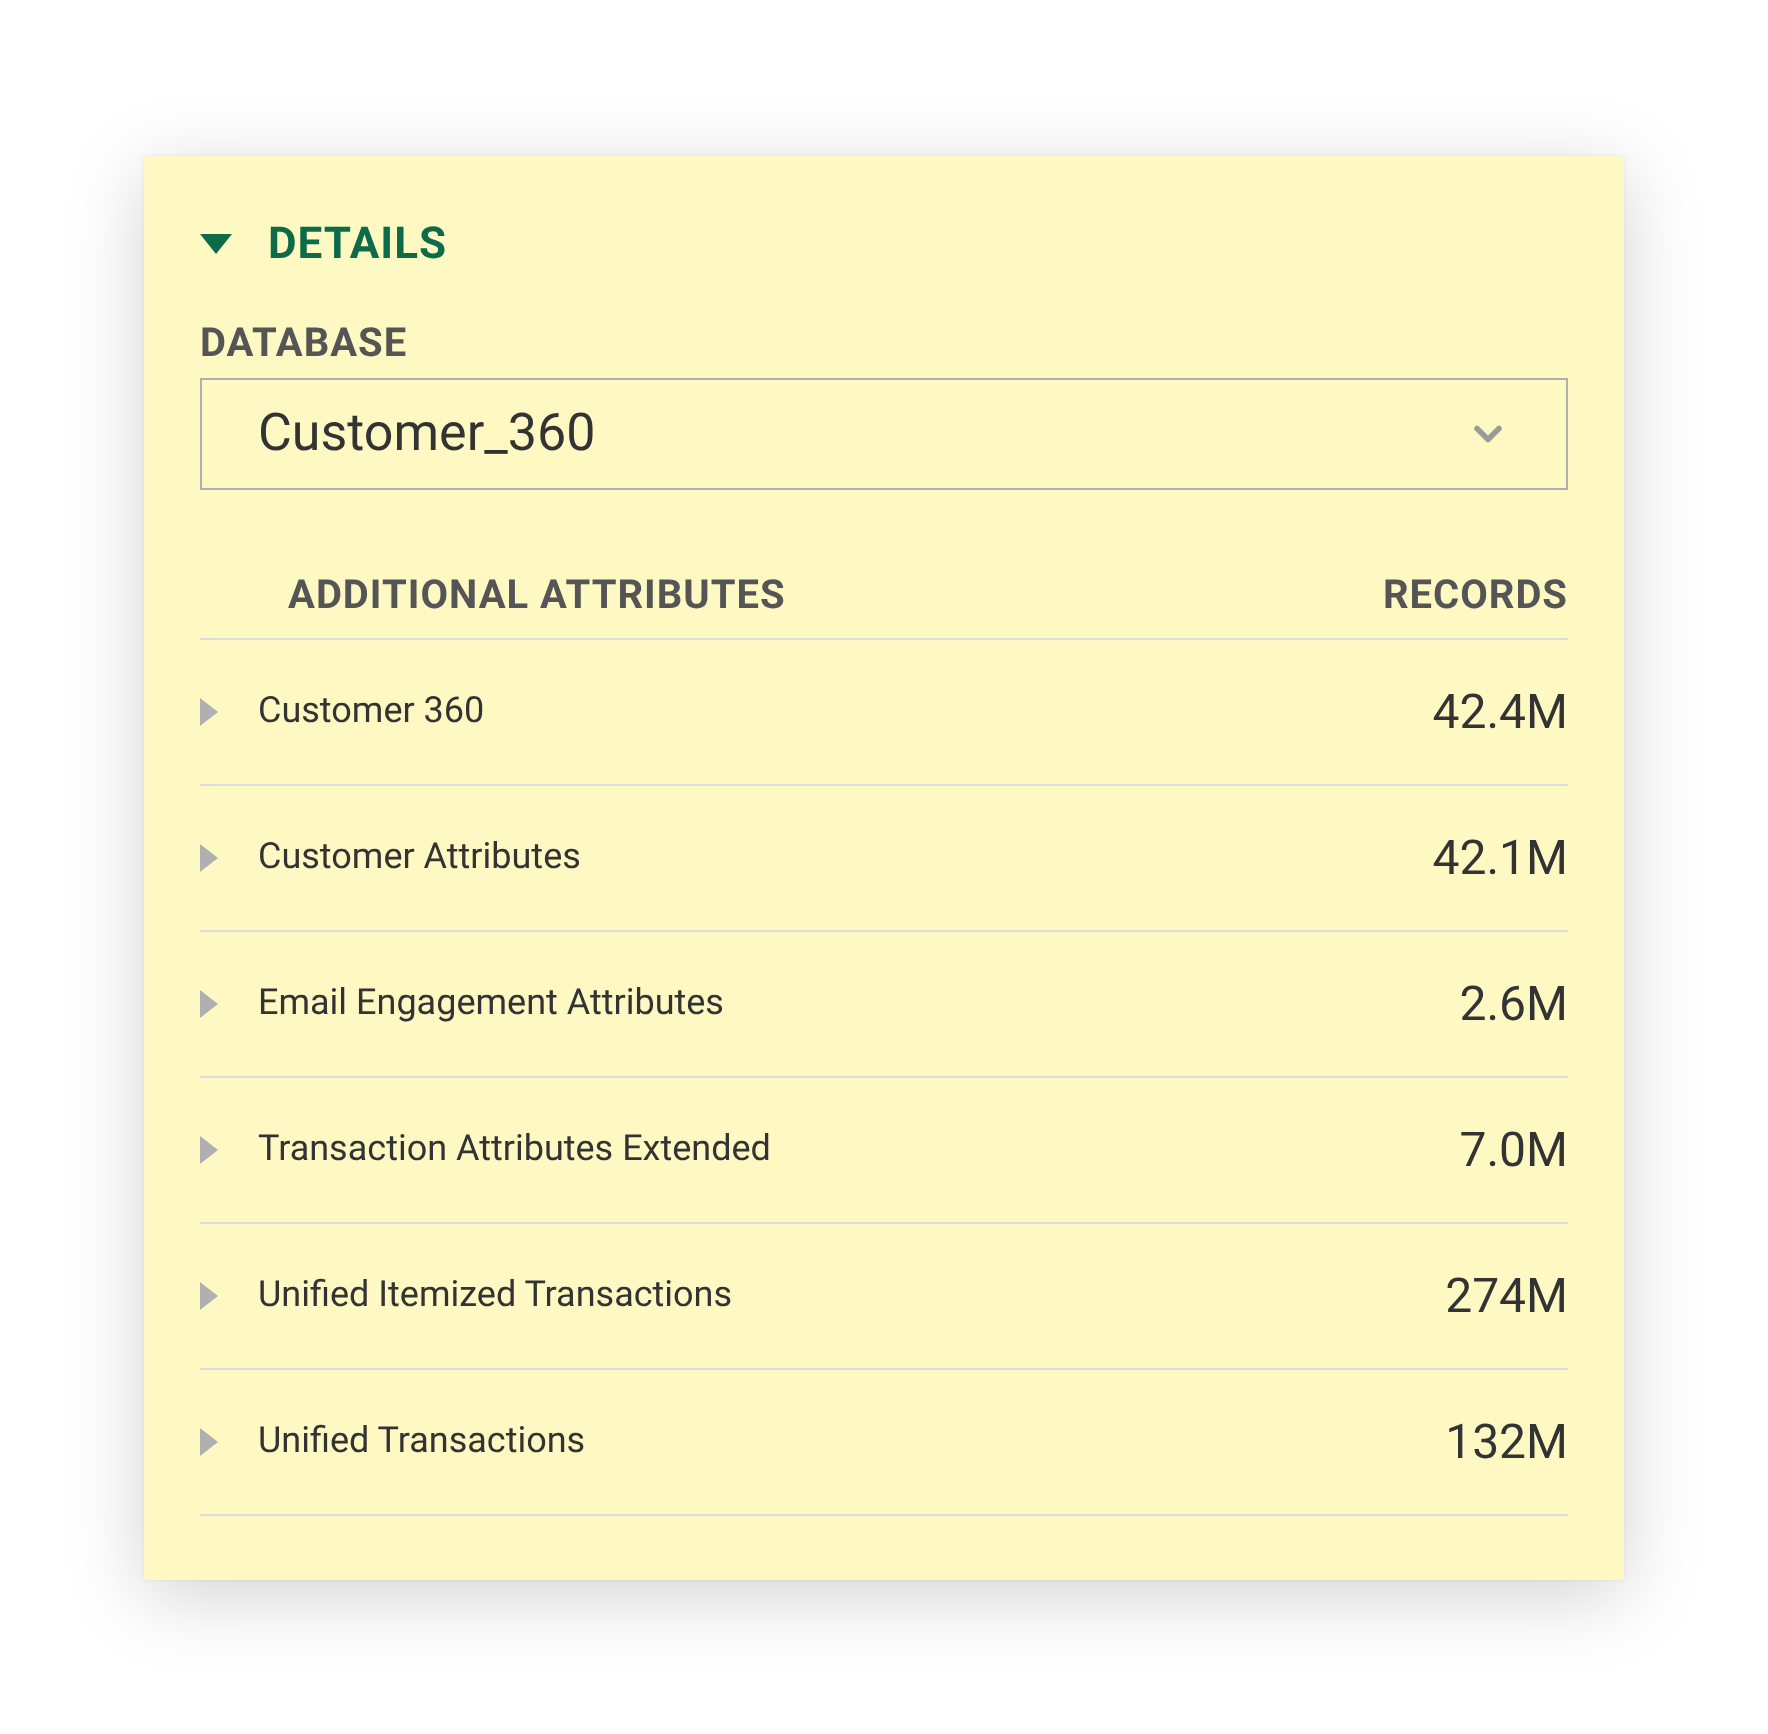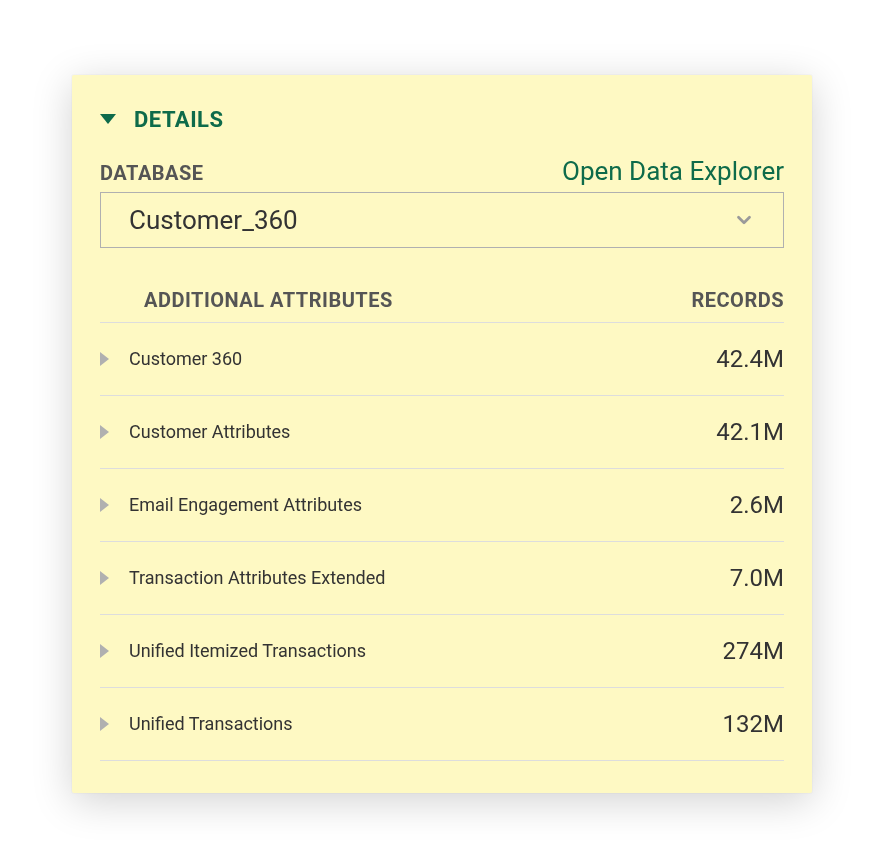--- a/index.html
+++ b/index.html
@@ -127,21 +127,20 @@
 
 <div class="panel">
 
   <div class="section-header">
     <div class="caret-down"></div>
     <div class="section-title">DETAILS</div>
   </div>
 
   <div class="db-row">
     <div class="db-label">DATABASE</div>
-    <div class="open-link">Open Data Explorer</div>
   </div>
 
   <div class="select-box">
     <span class="select-value">Customer_360</span>
     <span class="chevron-down">
       <svg viewBox="0 0 24 24" fill="none" stroke="currentColor" stroke-width="3" stroke-linecap="round" stroke-linejoin="round">
           <polyline points="6 9 12 15 18 9"></polyline>
         </svg>
     </span>
   </div>

